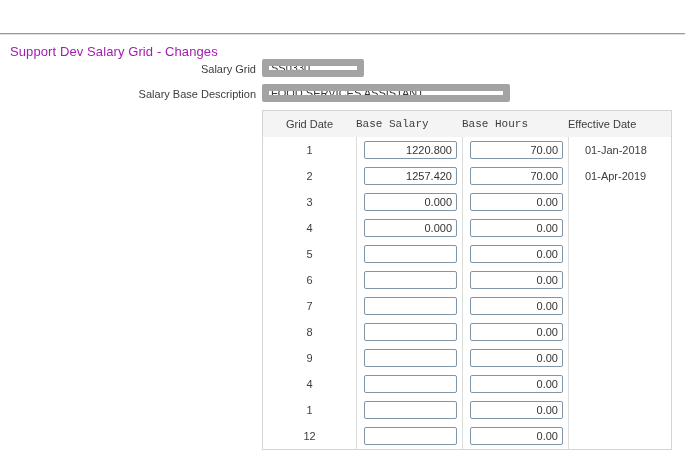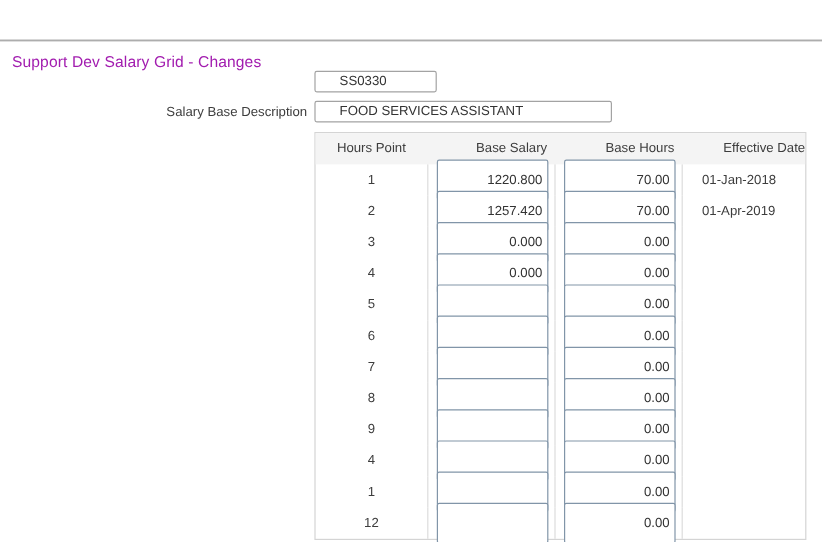--- a/index.html
+++ b/index.html
@@ -6,63 +6,64 @@
   body { font-family:"Liberation Sans", sans-serif; }
   .page { position:relative; width:685px; height:452px; background:#ffffff; overflow:hidden; }
 
   .title { position:absolute; left:10px; top:8px; font-size:13px; color:#a21caf; letter-spacing:0.1px;margin-top:36px; }
   .separator { position:absolute; left:0; top:33px; width:685px; height:1px; background:#9b9b9b; box-shadow:0 1px 0 #dedede; }
 
   .label { position:absolute; left:0; width:256px; text-align:right; font-size:11px; color:#3d3d3d; }
   .lbl1 { top:63px; }
   .lbl2 { top:88px; }
 
-  .input { position:absolute; height:18px; border:1px solid #a3a3a3; border-radius:2px;
-           font-family:inherit; font-size:11px; color:#333; padding:0 20px;
+  .input { position:absolute; height:18px; border:7px solid #a3a3a3; border-radius:2px;
+           font-family:inherit; font-size:11px; color:#333; padding:0 2px;
            box-sizing:border-box; background:#fff; outline:none; }
   .sg  { left:262px; top:59px; width:102px; }
   .sgd { left:262px; top:84px; width:248px; }
 
   .grid-table { position:absolute; left:262px; top:110px; width:410px;
                 border:1px solid #d4d4d4; box-sizing:border-box; background:#fff; }
   .thead { display:grid; grid-template-columns:93px 106px 106px 103px; height:26px;
            background:#f4f4f4; align-items:center; font-size:11px; color:#3d3d3d; }
   .th { box-sizing:border-box; }
   .th.c1 { text-align:center; }
-  .th.c2, .th.c3 { text-align:right; padding-right:6px; }
-  .th.c4 { text-align:right; }
+  .th.c2, .th.c3 { text-align:left; padding-right:6px;font-family:Liberation Mono, monospace; }
+  .th.c4 { text-align:left; }
 
   .trow { display:grid; grid-template-columns:93px 106px 106px 103px; height:26px; }
   .td { height:26px; display:flex; align-items:center; box-sizing:border-box;
         font-size:11px; color:#3d3d3d; }
   .td.c1 { justify-content:center; }
   .td.c2, .td.c3, .td.c4 { border-left:1px solid #dcdcdc; }
   .td.c4 { padding-left:16px; }
 
   .cell-input { width:93px; height:18px; margin-left:7px; border:1px solid #8195a8;
                 border-radius:2px; font-family:inherit; font-size:11px; color:#333;
-                text-align:right; padding:16px 4px; box-sizing:border-box; background:#fff; outline:none; }
+                text-align:right; padding:0 4px; box-sizing:border-box; background:#fff; outline:none; }
 </style>
 </head>
 <body>
 
 <div class="page">
 
   <div class="title">Support Dev Salary Grid - Changes</div>
   <div class="separator"></div>
 
+  <div class="label lbl1">Salary Grid</div>
   <input class="input sg" type="text" value="SS0330" style="">
 
   <div class="label lbl2">Salary Base Description</div>
   <input class="input sgd" type="text" value="FOOD SERVICES ASSISTANT" style="">
 
   <div class="grid-table">
 
     <div class="thead">
-      <div class="th c1">Hours Point</div>
+      <div class="th c1">Grid Date</div>
       <div class="th c2">Base Salary</div>
       <div class="th c3">Base Hours</div>
       <div class="th c4">Effective Date</div>
     </div>
 
     <div class="trow">
       <div class="td c1">1</div>
       <div class="td c2">
           <input class="cell-input" type="text" value="1220.800" style="">
         </div>

